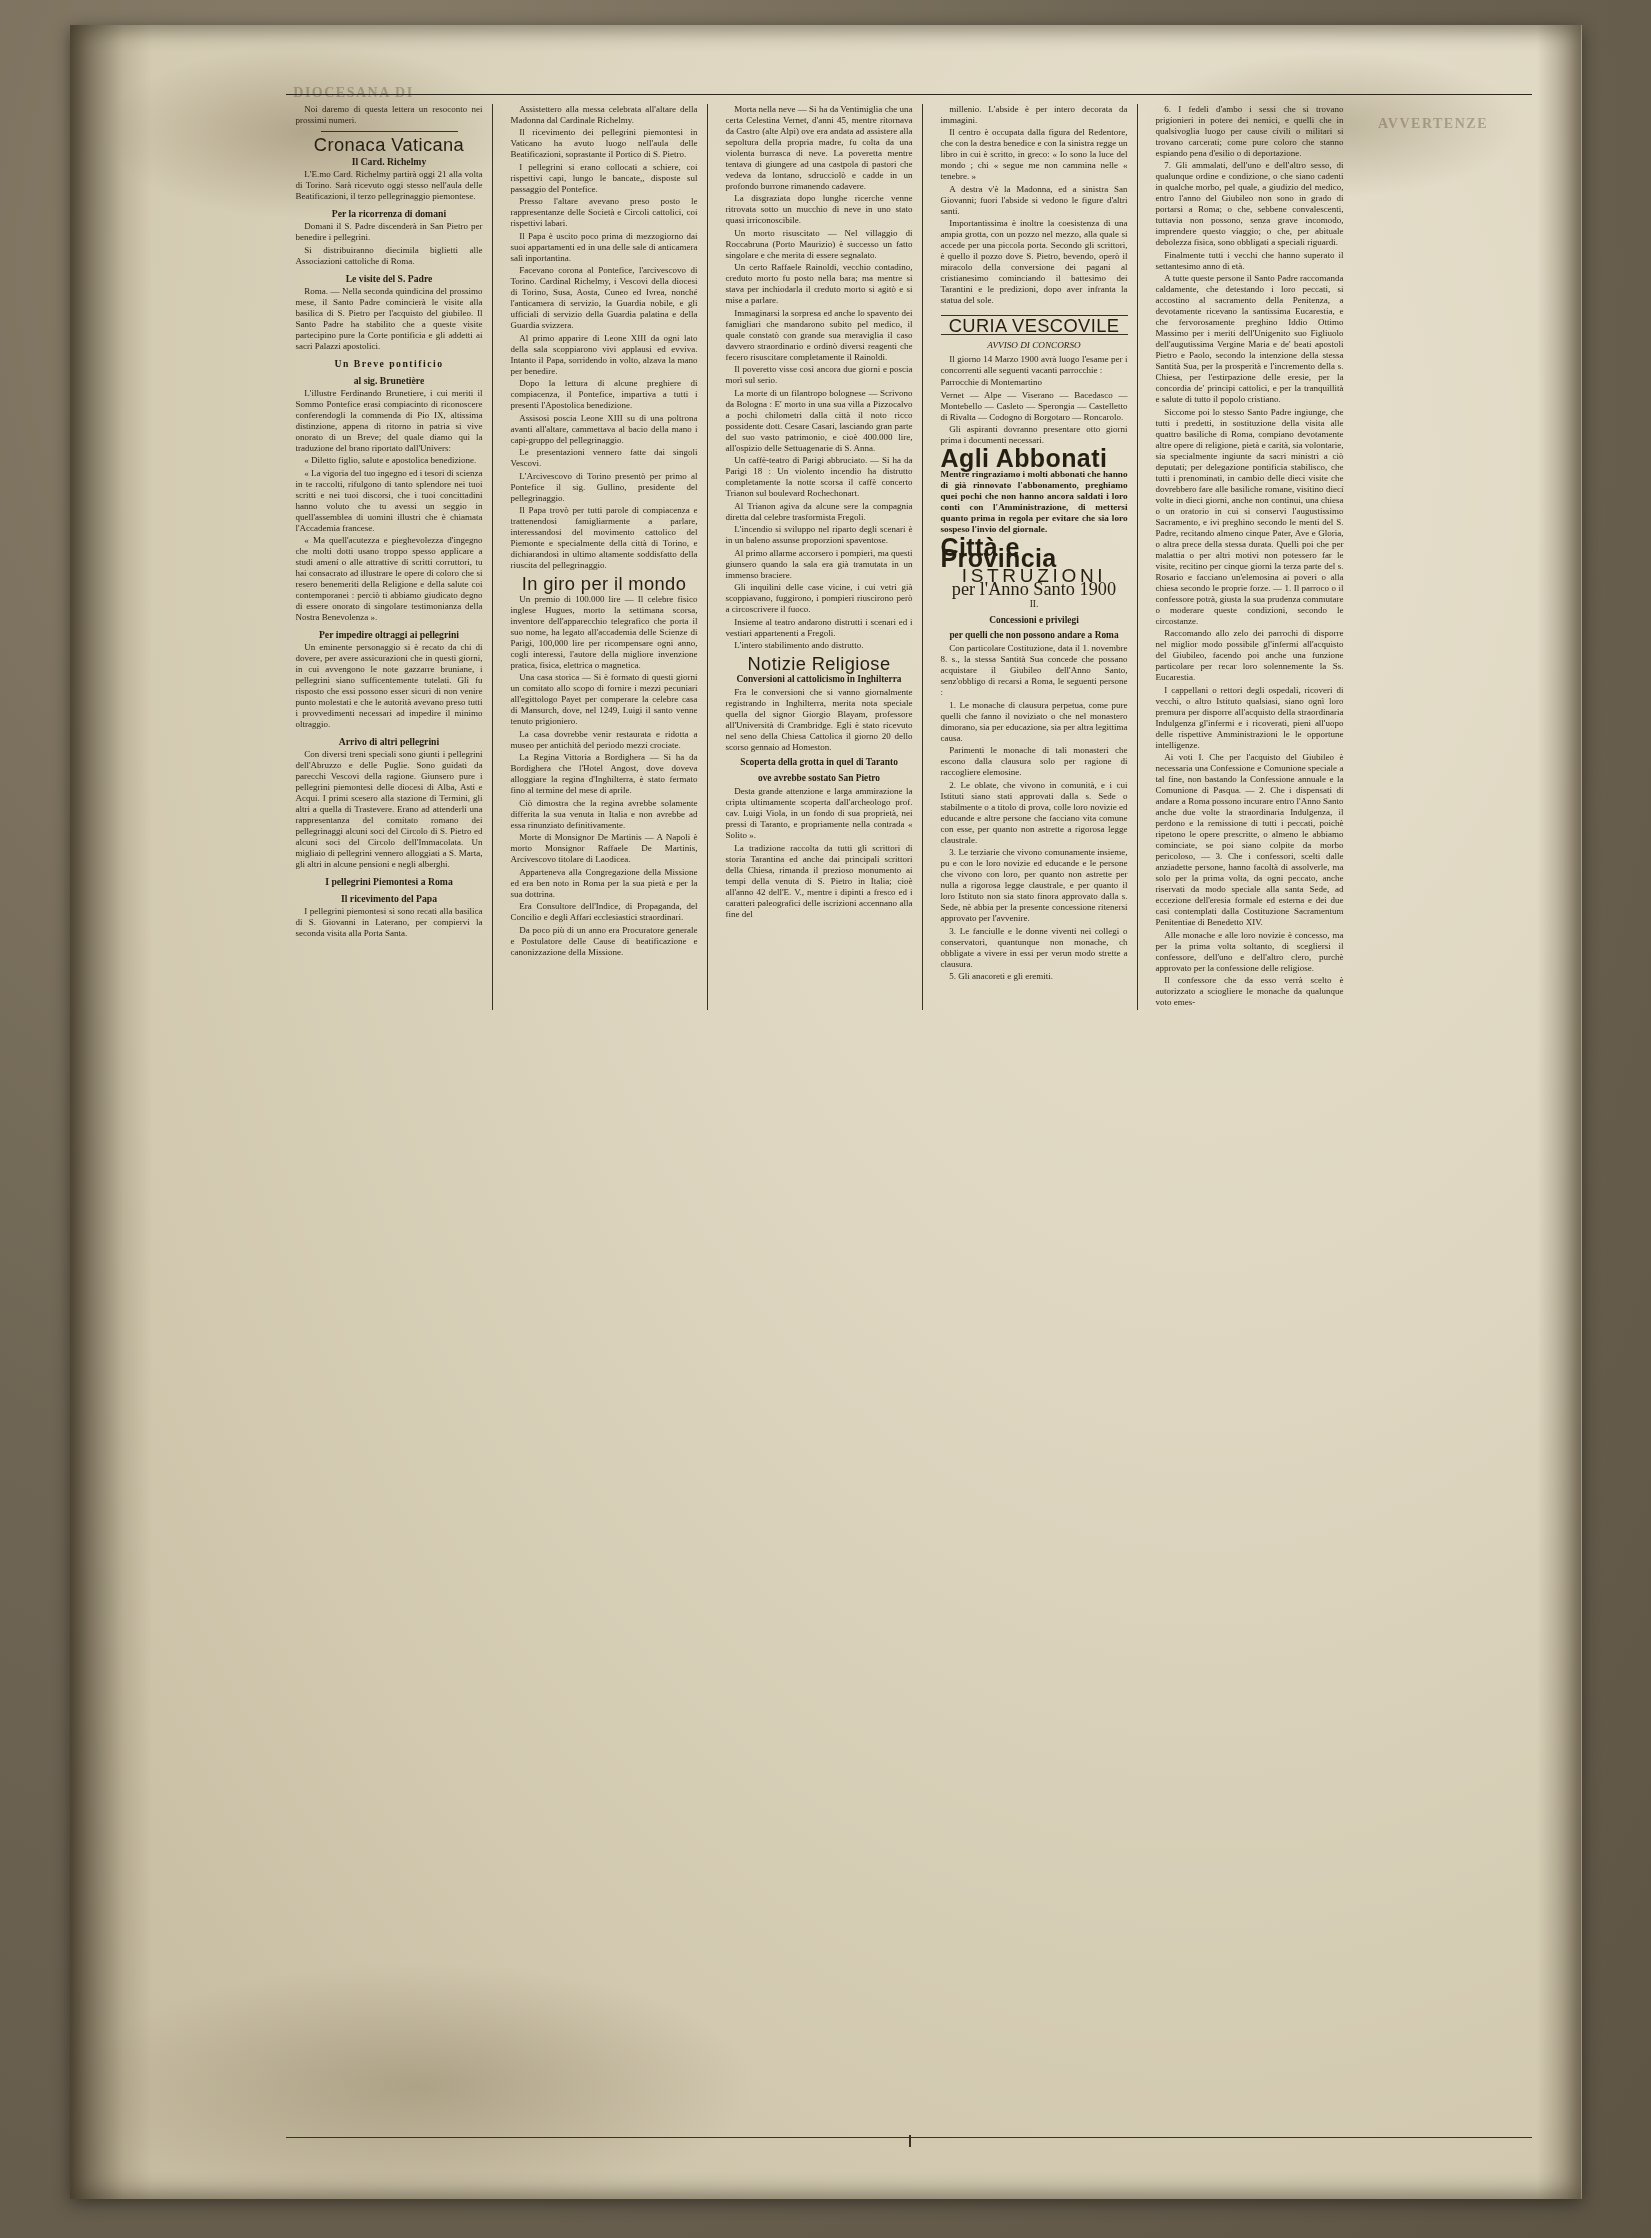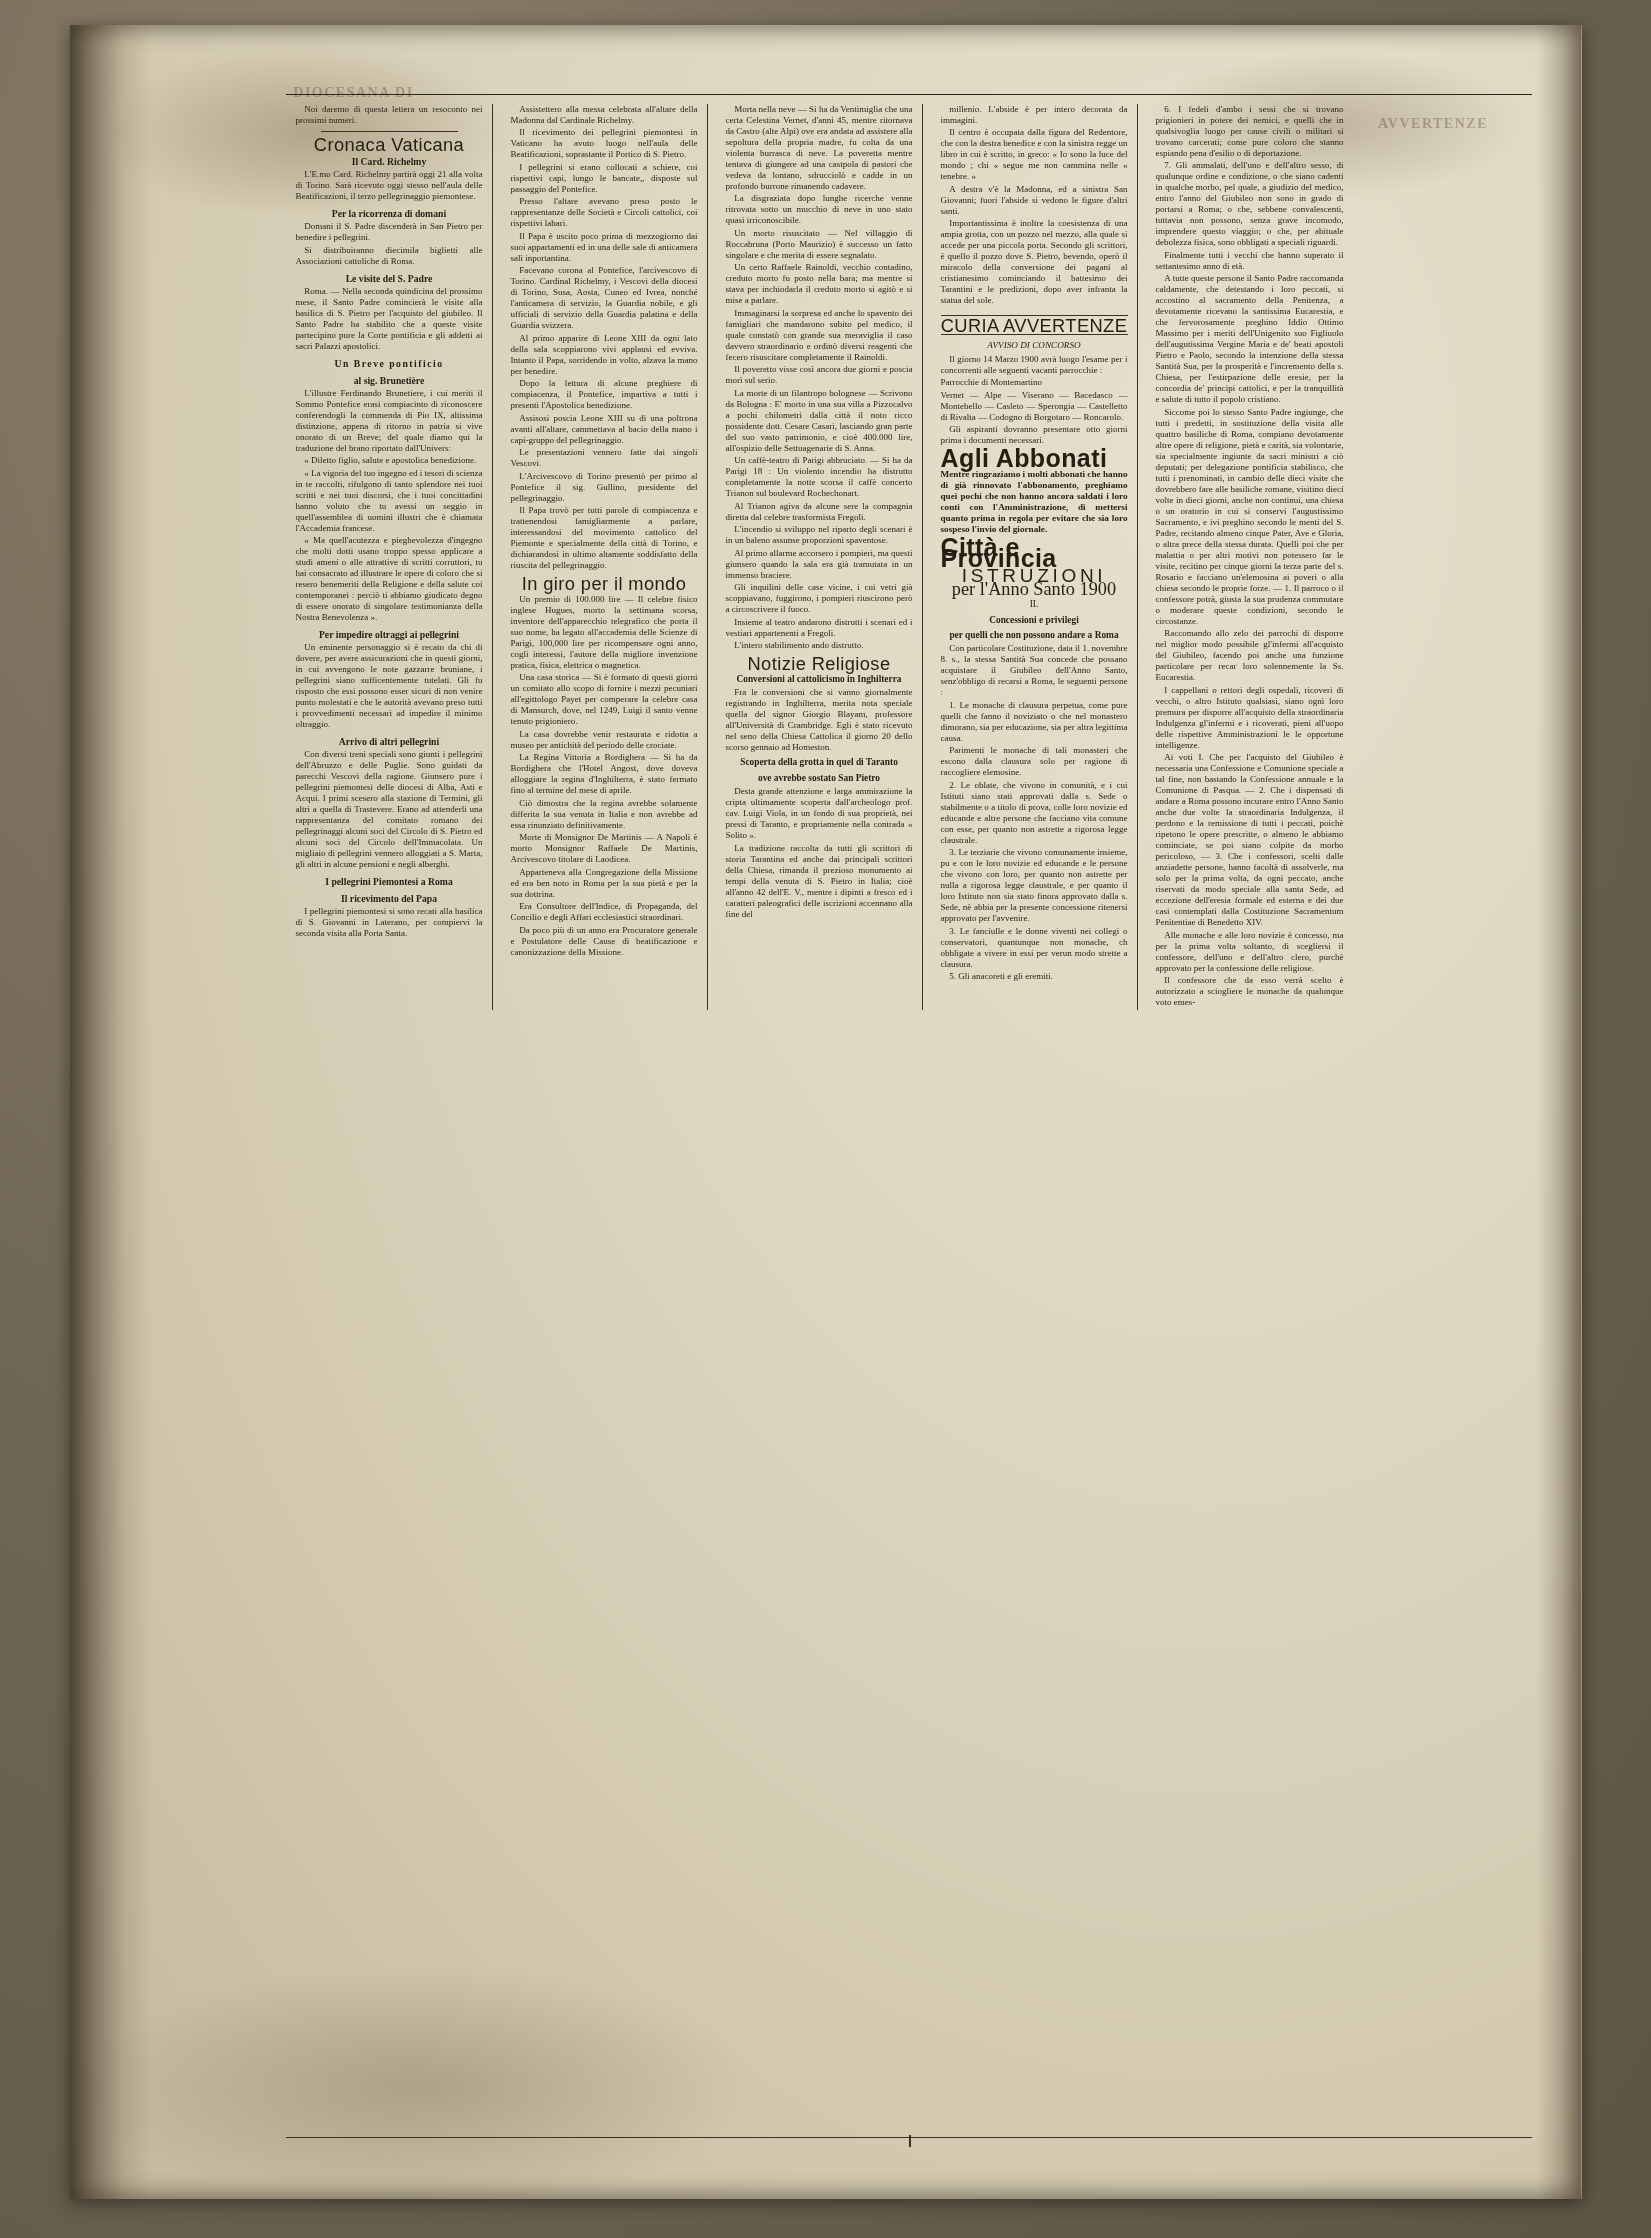--- a/index.html
+++ b/index.html
@@ -253,21 +253,21 @@
         <p>Facevano corona al Pontefice, l'arcivescovo di Torino. Cardinal Richelmy, i Vescovi della diocesi di Torino, Susa, Aosta, Cuneo ed Ivrea, nonché l'anticamera di servizio, la Guardia nobile, e gli ufficiali di servizio della Guardia palatina e della Guardia svizzera.</p>
         <p>Al primo apparire di Leone XIII da ogni lato della sala scoppiarono vivi applausi ed evviva. Intanto il Papa, sorridendo in volto, alzava la mano per benedire.</p>
         <p>Dopo la lettura di alcune preghiere di compiacenza, il Pontefice, impartiva a tutti i presenti l'Apostolica benedizione.</p>
         <p>Assisosi poscia Leone XIII su di una poltrona avanti all'altare, cammettava al bacio della mano i capi-gruppo del pellegrinaggio.</p>
         <p>Le presentazioni vennero fatte dai singoli Vescovi.</p>
         <p>L'Arcivescovo di Torino presentò per primo al Pontefice il sig. Gullino, presidente del pellegrinaggio.</p>
         <p>Il Papa trovò per tutti parole di compiacenza e trattenendosi famigliarmente a parlare, interessandosi del movimento cattolico del Piemonte e specialmente della città di Torino, e dichiarandosi in ultimo altamente soddisfatto della riuscita del pellegrinaggio.</p>
         <h2 class="section">In giro per il mondo</h2>
         <p>Un premio di 100.000 lire — Il celebre fisico inglese Hugues, morto la settimana scorsa, inventore dell'apparecchio telegrafico che porta il suo nome, ha legato all'accademia delle Scienze di Parigi, 100,000 lire per ricompensare ogni anno, cogli interessi, l'autore della migliore invenzione pratica, fisica, elettrica o magnetica.</p>
         <p>Una casa storica — Si è formato di questi giorni un comitato allo scopo di fornire i mezzi pecuniari all'egittologo Payet per comperare la celebre casa di Mansurch, dove, nel 1249, Luigi il santo venne tenuto prigioniero.</p>
-        <p>La casa dovrebbe venir restaurata e ridotta a museo per antichità del periodo delle crociate.</p>
+        <p>La casa dovrebbe venir restaurata e ridotta a museo per antichità del periodo mezzi crociate.</p>
         <p>La Regina Vittoria a Bordighera — Si ha da Bordighera che l'Hotel Angost, dove doveva alloggiare la regina d'Inghilterra, è stato fermato fino al termine del mese di aprile.</p>
         <p>Ciò dimostra che la regina avrebbe solamente differita la sua venuta in Italia e non avrebbe ad essa rinunziato definitivamente.</p>
         <p>Morte di Monsignor De Martinis — A Napoli è morto Monsignor Raffaele De Martinis, Arcivescovo titolare di Laodicea.</p>
         <p>Apparteneva alla Congregazione della Missione ed era ben noto in Roma per la sua pietà e per la sua dottrina.</p>
         <p>Era Consultore dell'Indice, di Propaganda, del Concilio e degli Affari ecclesiastici straordinari.</p>
         <p>Da poco più di un anno era Procuratore generale e Postulatore delle Cause di beatificazione e canonizzazione della Missione.</p>
       </div>
       <div class="col">
         <p>Morta nella neve — Si ha da Ventimiglia che una certa Celestina Vernet, d'anni 45, mentre ritornava da Castro (alte Alpi) ove era andata ad assistere alla sepoltura della propria madre, fu colta da una violenta burrasca di neve. La poveretta mentre tentava di giungere ad una castpola di pastori che vedeva da lontano, sdrucciolò e cadde in un profondo burrone rimanendo cadavere.</p>
         <p>La disgraziata dopo lunghe ricerche venne ritrovata sotto un mucchio di neve in uno stato quasi irriconoscibile.</p>
@@ -289,21 +289,21 @@
         <div class="small-head">Scoperta della grotta in quel di Taranto</div>
         <div class="small-head">ove avrebbe sostato San Pietro</div>
         <p>Desta grande attenzione e larga ammirazione la cripta ultimamente scoperta dall'archeologo prof. cav. Luigi Viola, in un fondo di sua proprietà, nei pressi di Taranto, e propriamente nella contrada « Solito ».</p>
         <p>La tradizione raccolta da tutti gli scrittori di storia Tarantina ed anche dai principali scrittori della Chiesa, rimanda il prezioso monumento ai tempi della venuta di S. Pietro in Italia; cioè all'anno 42 dell'E. V., mentre i dipinti a fresco ed i caratteri paleografici delle iscrizioni accennano alla fine del</p>
       </div>
       <div class="col">
         <p>millenio. L'abside è per intero decorata da immagini.</p>
         <p>Il centro è occupata dalla figura del Redentore, che con la destra benedice e con la sinistra regge un libro in cui è scritto, in greco: « Io sono la luce del mondo ; chi « segue me non cammina nelle « tenebre. »</p>
         <p>A destra v'è la Madonna, ed a sinistra San Giovanni; fuori l'abside si vedono le figure d'altri santi.</p>
         <p>Importantissima è inoltre la coesistenza di una ampia grotta, con un pozzo nel mezzo, alla quale si accede per una piccola porta. Secondo gli scrittori, è quello il pozzo dove S. Pietro, bevendo, operò il miracolo della conversione dei pagani al cristianesimo cominciando il battesimo dei Tarantini e le predizioni, dopo aver infranta la statua del sole.</p>
-        <h2 class="section boxed">CURIA AVVERTENZE</h2>
+        <h2 class="section boxed">CURIA VESCOVILE</h2>
         <h4 class="italic-head">AVVISO DI CONCORSO</h4>
         <p>Il giorno 14 Marzo 1900 avrà luogo l'esame per i concorrenti alle seguenti vacanti parrocchie :</p>
         <p class="noind">Parrocchie di Montemartino</p>
         <p class="noind">Vernet — Alpe — Viserano — Bacedasco — Montebello — Casleto — Sperongia — Castelletto di Rivalta — Codogno di Borgotaro — Roncarolo.</p>
         <p>Gli aspiranti dovranno presentare otto giorni prima i documenti necessari.</p>
         <div class="display big-title">Agli Abbonati</div>
         <div class="abbonati-body">Mentre ringraziamo i molti abbonati che hanno di già rinnovato l'abbonamento, preghiamo quei pochi che non hanno ancora saldati i loro conti con l'Amministrazione, di mettersi quanto prima in regola per evitare che sia loro sospeso l'invio del giornale.</div>
         <div class="display big-title">Città e Provincia</div>
         <div class="istruzioni">ISTRUZIONI</div>
         <div class="anno-santo">per l'Anno Santo 1900</div>

